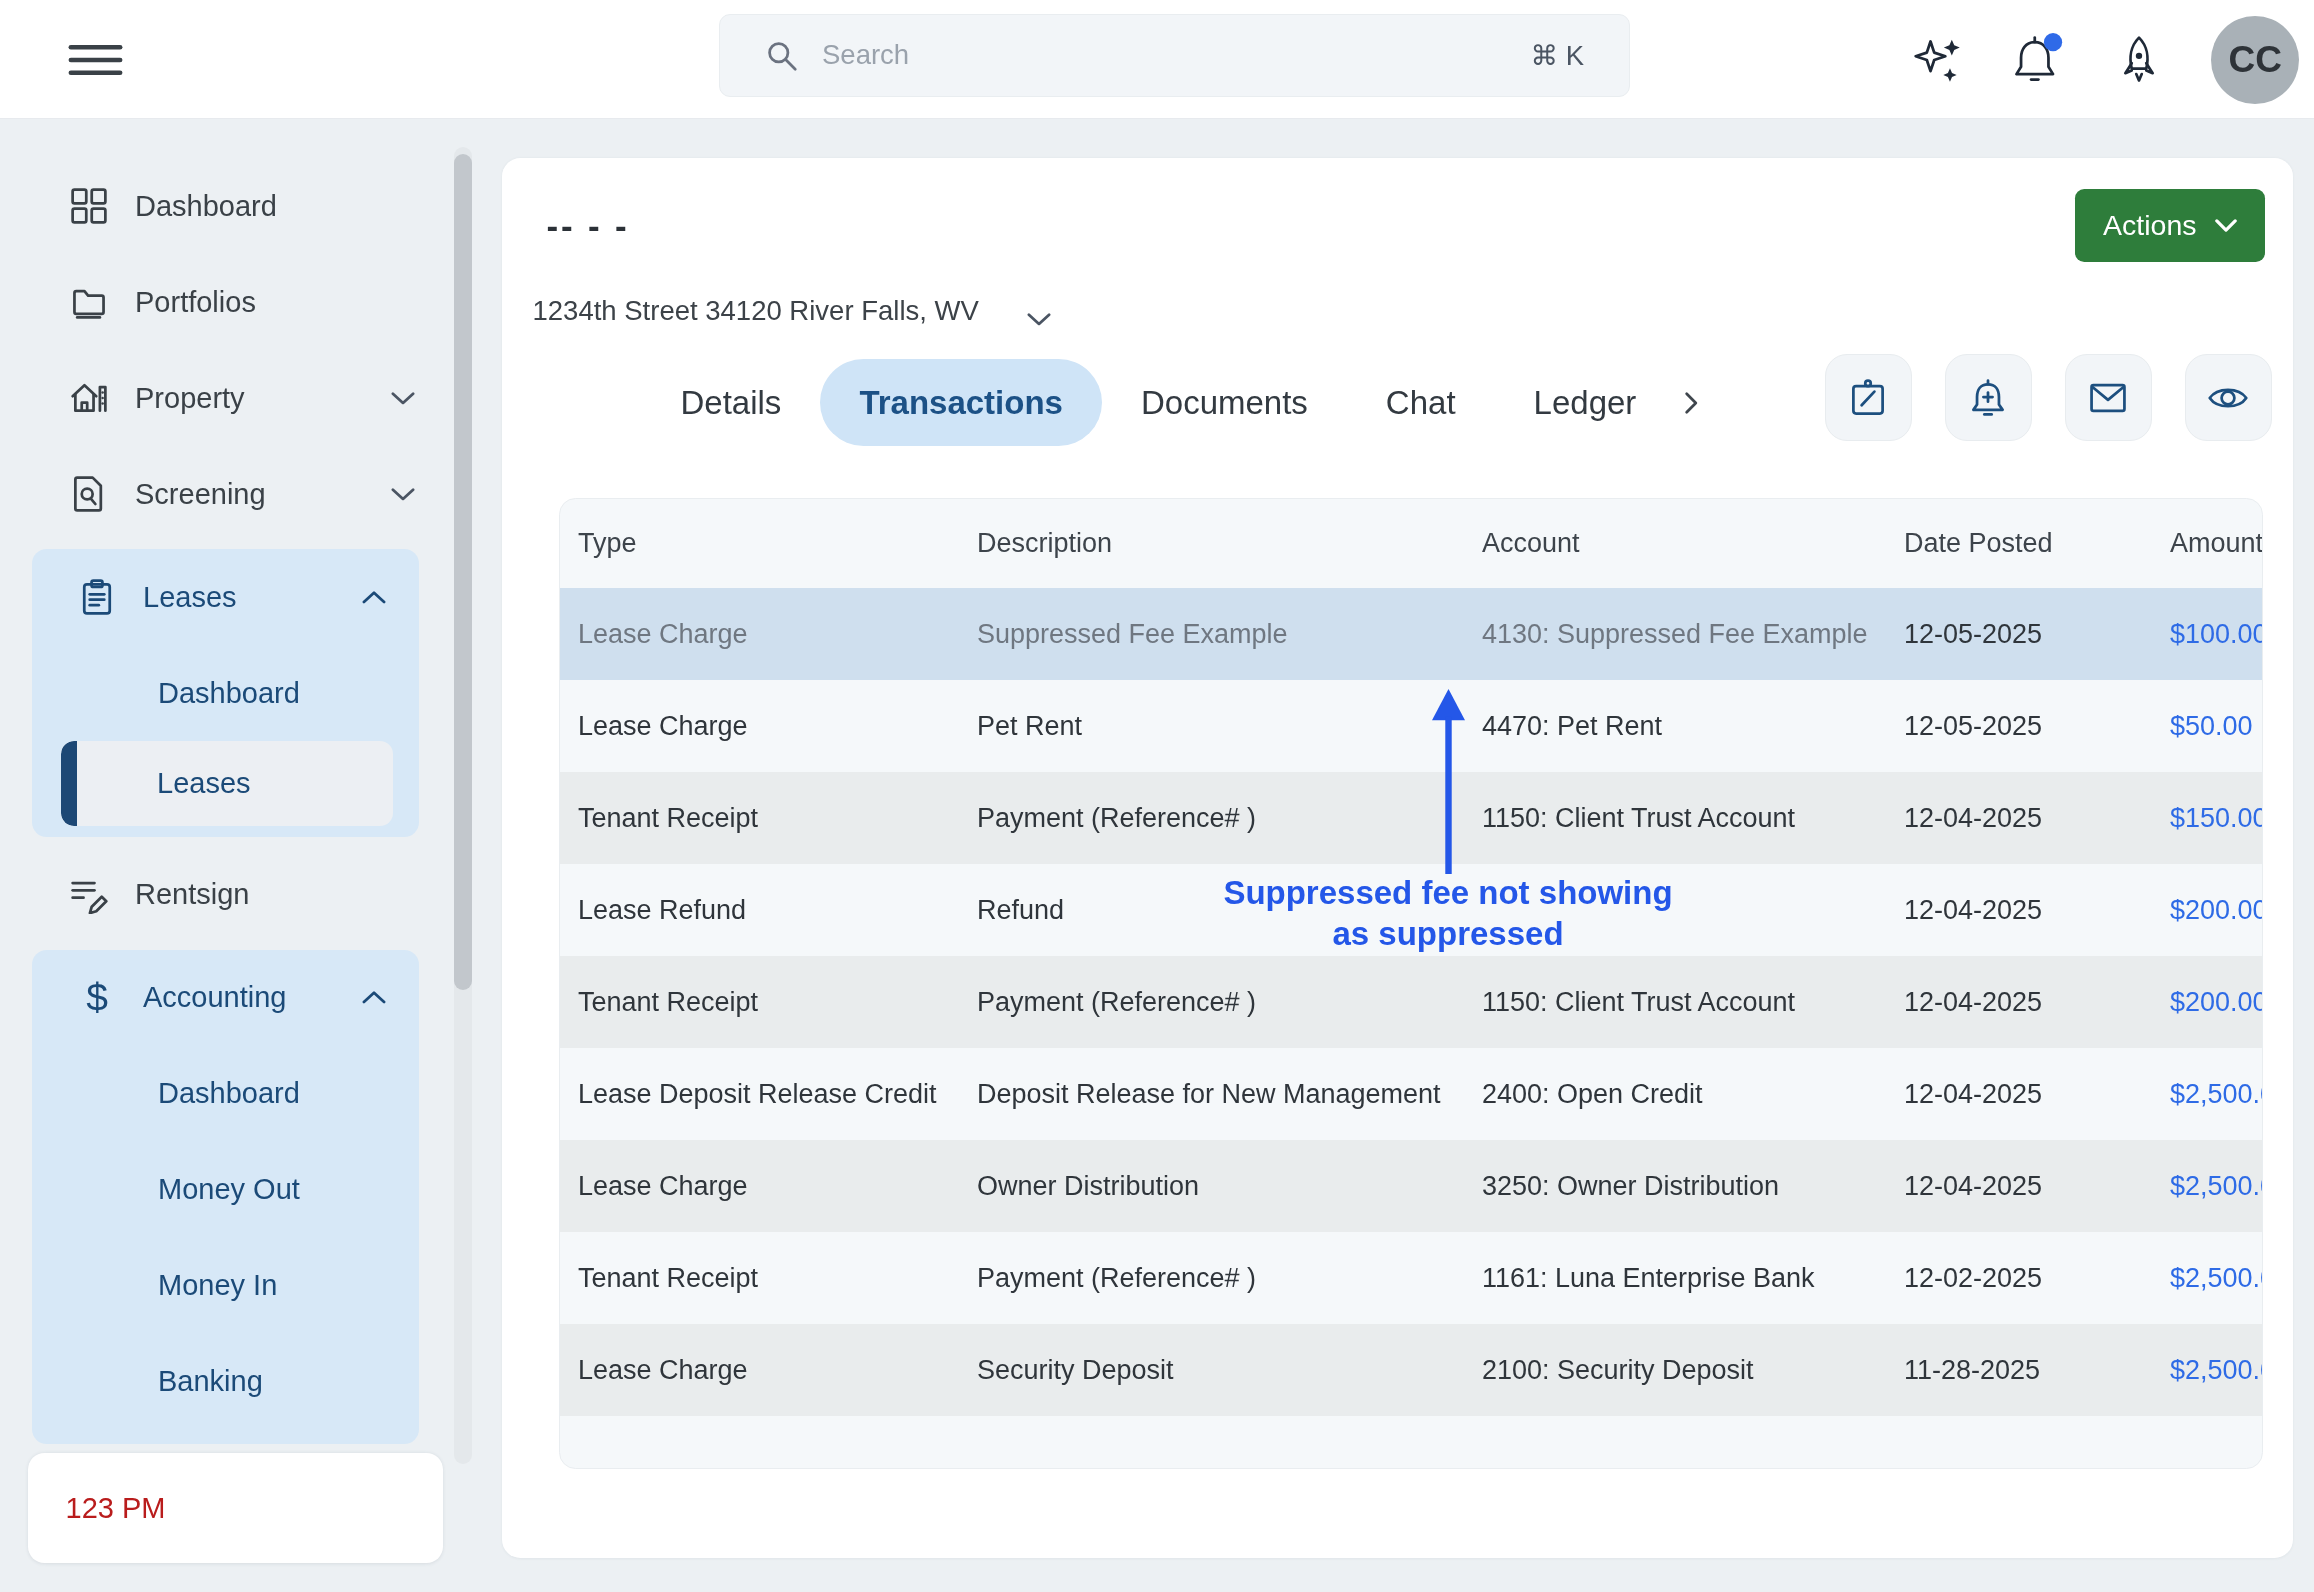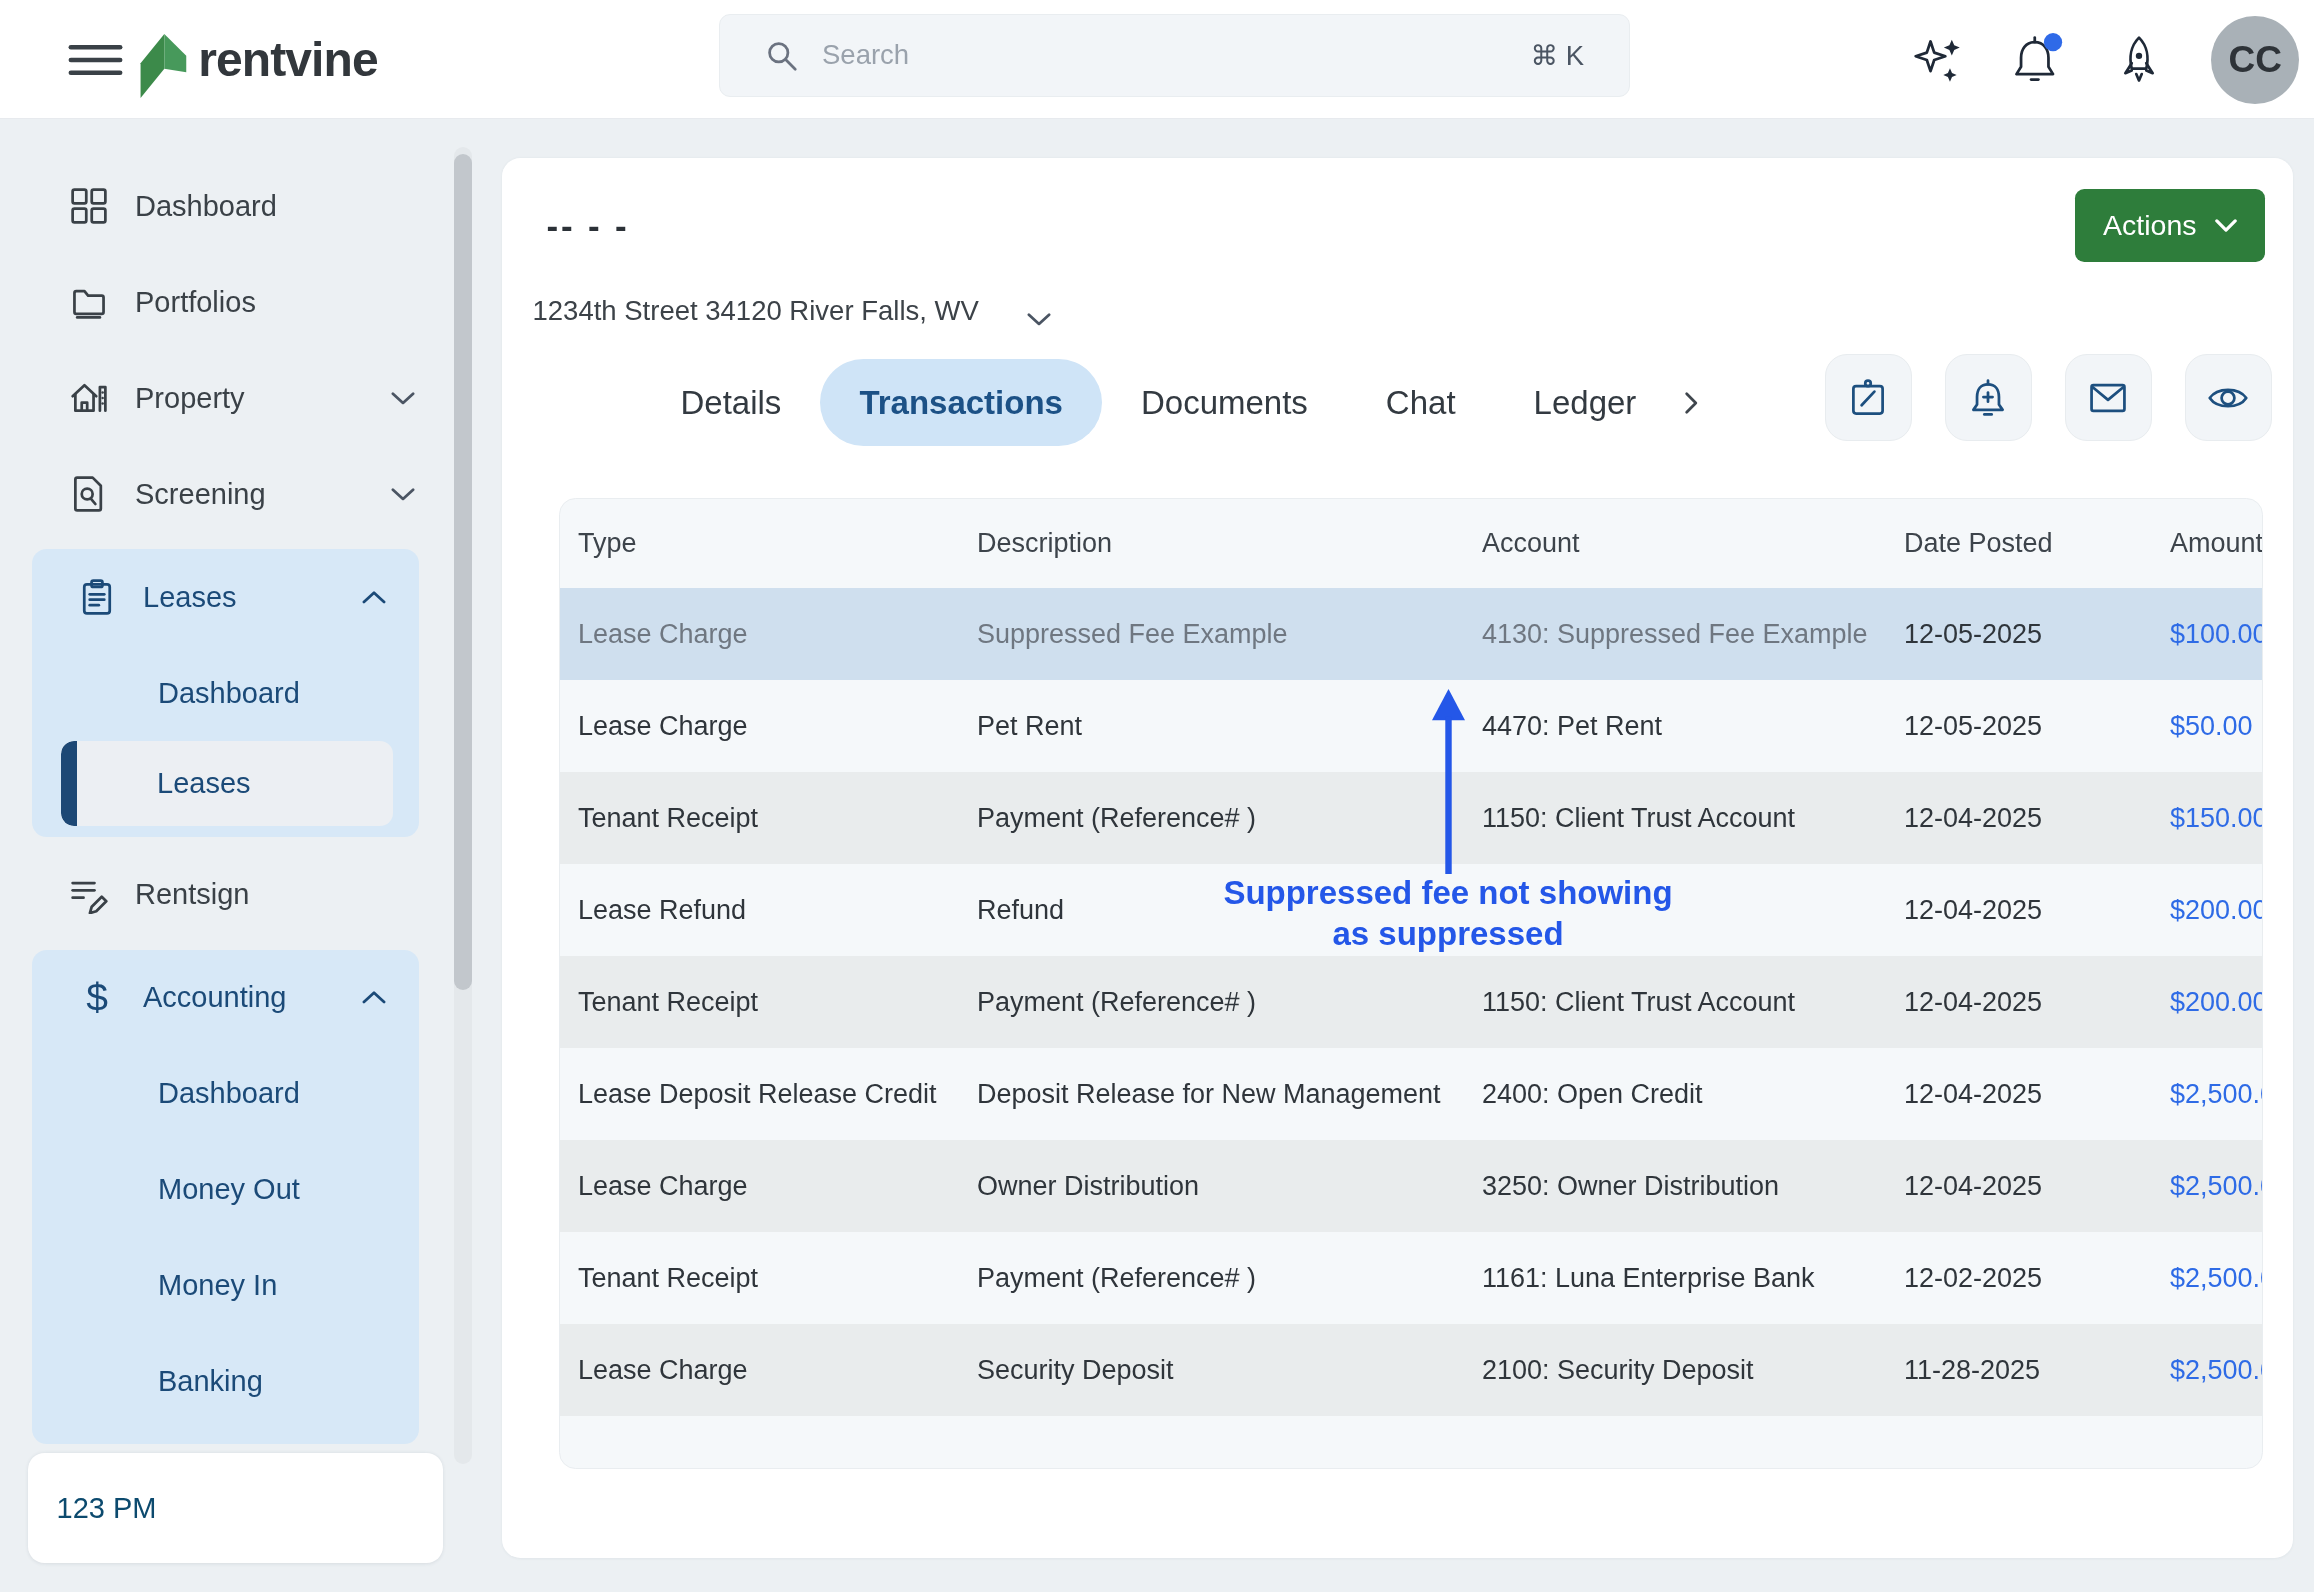--- a/index.html
+++ b/index.html
@@ -40,21 +40,21 @@
                 font-size:29px; color:#1b4a78; cursor:pointer; overflow:hidden; }
   .sub-active .bar { position:absolute; left:0; top:0; bottom:0; width:15.6px; background:#1d4875;
                      border-radius:13px 0 0 13px; }
   .rentsign { margin-top:9.2px; }
   .side-scrollbar { position:absolute; right:1.8px; top:27.5px; width:18.4px; height:1317px;
                     background:#e4e8eb; border-radius:9.2px; }
   .side-scrollbar .thumb { position:absolute; top:7.3px; left:0; width:18.4px; height:836px;
                            background:#c2c7cc; border-radius:9.2px; cursor:grab; }
   .clock-card { position:absolute; left:27.5px; bottom:29px; width:415px; height:110px; background:#ffffff;
                 border-radius:16.5px; box-shadow:0 0.9px 3.7px rgba(40,60,80,0.10); display:flex;
-                align-items:center; padding-left:29px; font-size:29px; color:#0c4a6e; }
+                align-items:center; padding-left:38px; font-size:29px; color:#b91c1c; }
 
   
   .main { position:absolute; left:474px; top:119px; width:1840px; height:1473px; }
   .card { position:absolute; left:27.5px; top:39px; width:1791px; height:1400px; background:#ffffff;
           border-radius:18.4px; box-shadow:0 0.9px 2.8px rgba(40,60,80,0.06); }
   .page-title { position:absolute; left:45px; top:48px; font-size:35px; font-weight:bold;
                 color:#2b3137; letter-spacing:2.8px; }
   .address-row { position:absolute; left:31px; top:129px; height:40px; display:flex;
                  align-items:flex-end; gap:48px; cursor:pointer; }
   .address-text { font-size:27.5px; color:#3c4248; }
@@ -102,29 +102,20 @@
   <div class="topbar">
     <button class="hamburger">
       <span>
         <svg width="57" height="42" viewBox="0 0 62 46" stroke="#3a4147" stroke-width="5" stroke-linecap="round">
           <line x1="4" y1="9" x2="58" y2="9"></line>
             <line x1="4" y1="23" x2="58" y2="23"></line>
             <line x1="4" y1="37" x2="58" y2="37"></line>
         </svg>
       </span>
     </button>
-    <div class="logo">
-      <span>
-        <svg width="53" height="77" viewBox="0 0 58 84">
-          <polygon points="5,84 5,46 31,14 31,52" fill="#3c8a4a"></polygon>
-          <polygon points="31,14 55,38 55,56 31,52" fill="#47995b"></polygon>
-        </svg>
-      </span>
-      <span class="logo-text">rentvine</span>
-    </div>
     <div class="search">
       <span>
         <svg width="33" height="33" viewBox="0 0 36 36" fill="none" stroke="#6b7280" stroke-width="3" stroke-linecap="round">
           <circle cx="15" cy="15" r="10"></circle>
             <line x1="23" y1="23" x2="33" y2="33"></line>
         </svg>
       </span>
       <span class="search-placeholder">Search</span>
       <span class="search-shortcut">⌘ K</span>
     </div>

